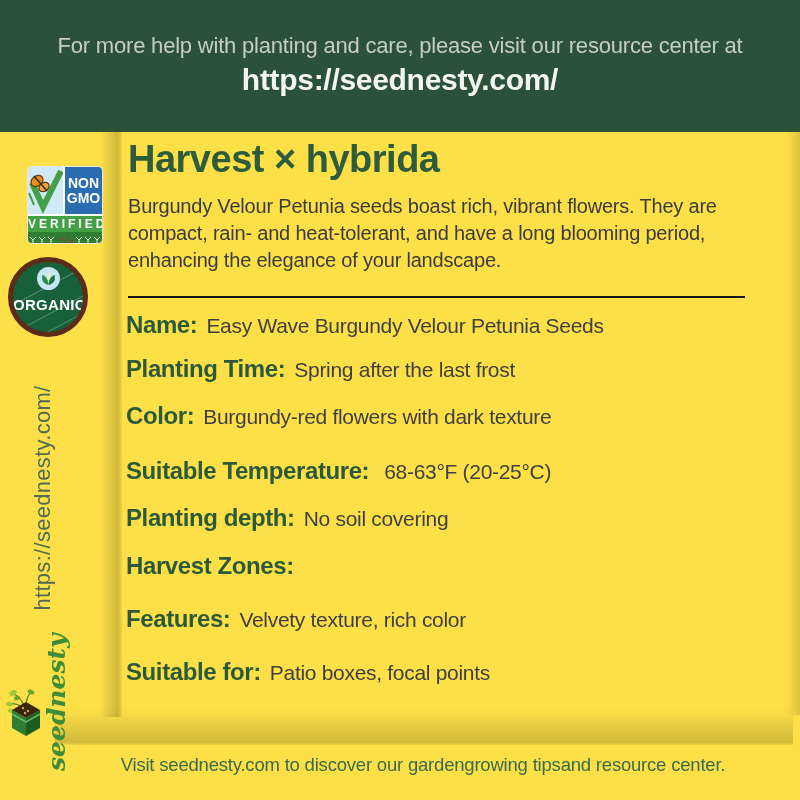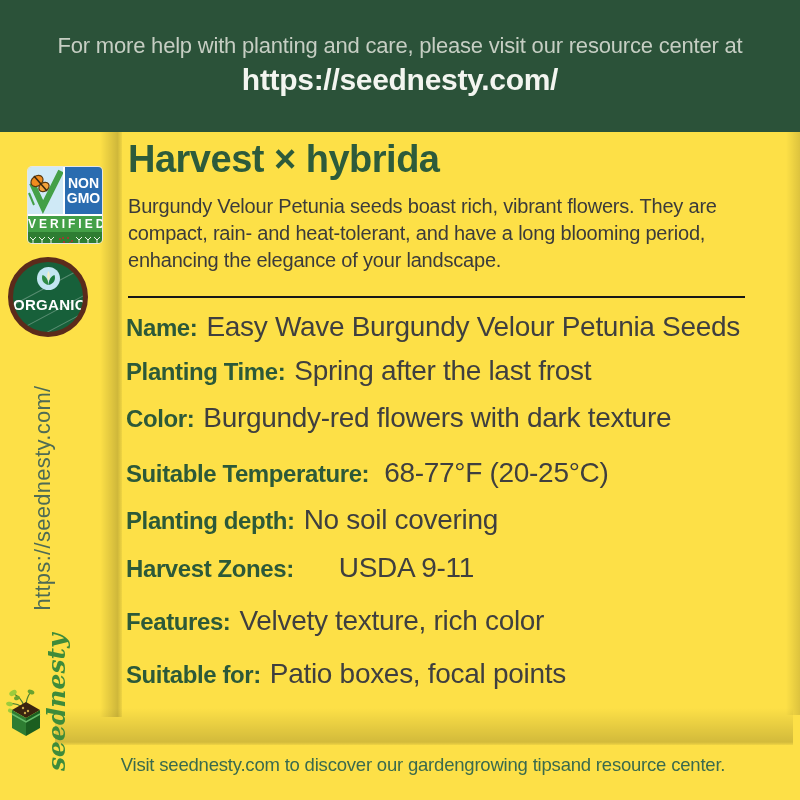--- a/index.html
+++ b/index.html
@@ -35,21 +35,21 @@
     position:absolute;left:128px;top:138px;
     font-size:38px;font-weight:bold;color:#2d5b3b;letter-spacing:-0.5px;
   }
   .description{
     position:absolute;left:128px;top:193px;width:625px;
     font-size:20px;line-height:27px;color:#3b3b3b;letter-spacing:-0.2px;
   }
   .divider{position:absolute;left:128px;top:296px;width:617px;height:2px;background:#161616;}
   .field-row{position:absolute;left:126px;display:flex;align-items:baseline;white-space:nowrap;}
   .field-label{font-size:24px;font-weight:bold;color:#2c5939;letter-spacing:-0.4px;margin-right:9px;}
-  .field-value{font-size:28px;color:#3f3f3f;letter-spacing:-0.3px;}
+  .field-value{font-size:21px;color:#3f3f3f;letter-spacing:-0.3px;}
   .row-0{top:311px;} .row-1{top:355px;} .row-2{top:402px;} .row-3{top:457px;gap:6px;}
   .row-4{top:504px;} .row-5{top:552px;gap:36px;} .row-6{top:605px;} .row-7{top:658px;}
   
   .footer-text{
     position:absolute;left:46px;right:0;top:754px;text-align:center;
     font-size:18.5px;color:#3a6a4d;letter-spacing:-0.2px;
   }
   
   .nongmo{
     position:absolute;left:28px;top:167px;width:74px;
@@ -209,29 +209,28 @@
   <div class="field-row row-1">
     <span class="field-label">Planting Time:</span>
     <span class="field-value">Spring after the last frost</span>
   </div>
   <div class="field-row row-2">
     <span class="field-label">Color:</span>
     <span class="field-value">Burgundy-red flowers with dark texture</span>
   </div>
   <div class="field-row row-3">
     <span class="field-label">Suitable Temperature:</span>
-    <span class="field-value">68-77°F (20-25°C)</span>
+    <span class="field-value">68-63°F (20-25°C)</span>
   </div>
   <div class="field-row row-4">
     <span class="field-label">Planting depth:</span>
     <span class="field-value">No soil covering</span>
   </div>
   <div class="field-row row-5">
     <span class="field-label">Harvest Zones:</span>
-    <span class="field-value">USDA 9-11</span>
   </div>
   <div class="field-row row-6">
     <span class="field-label">Features:</span>
     <span class="field-value">Velvety texture, rich color</span>
   </div>
   <div class="field-row row-7">
     <span class="field-label">Suitable for:</span>
     <span class="field-value">Patio boxes, focal points</span>
   </div>
 

